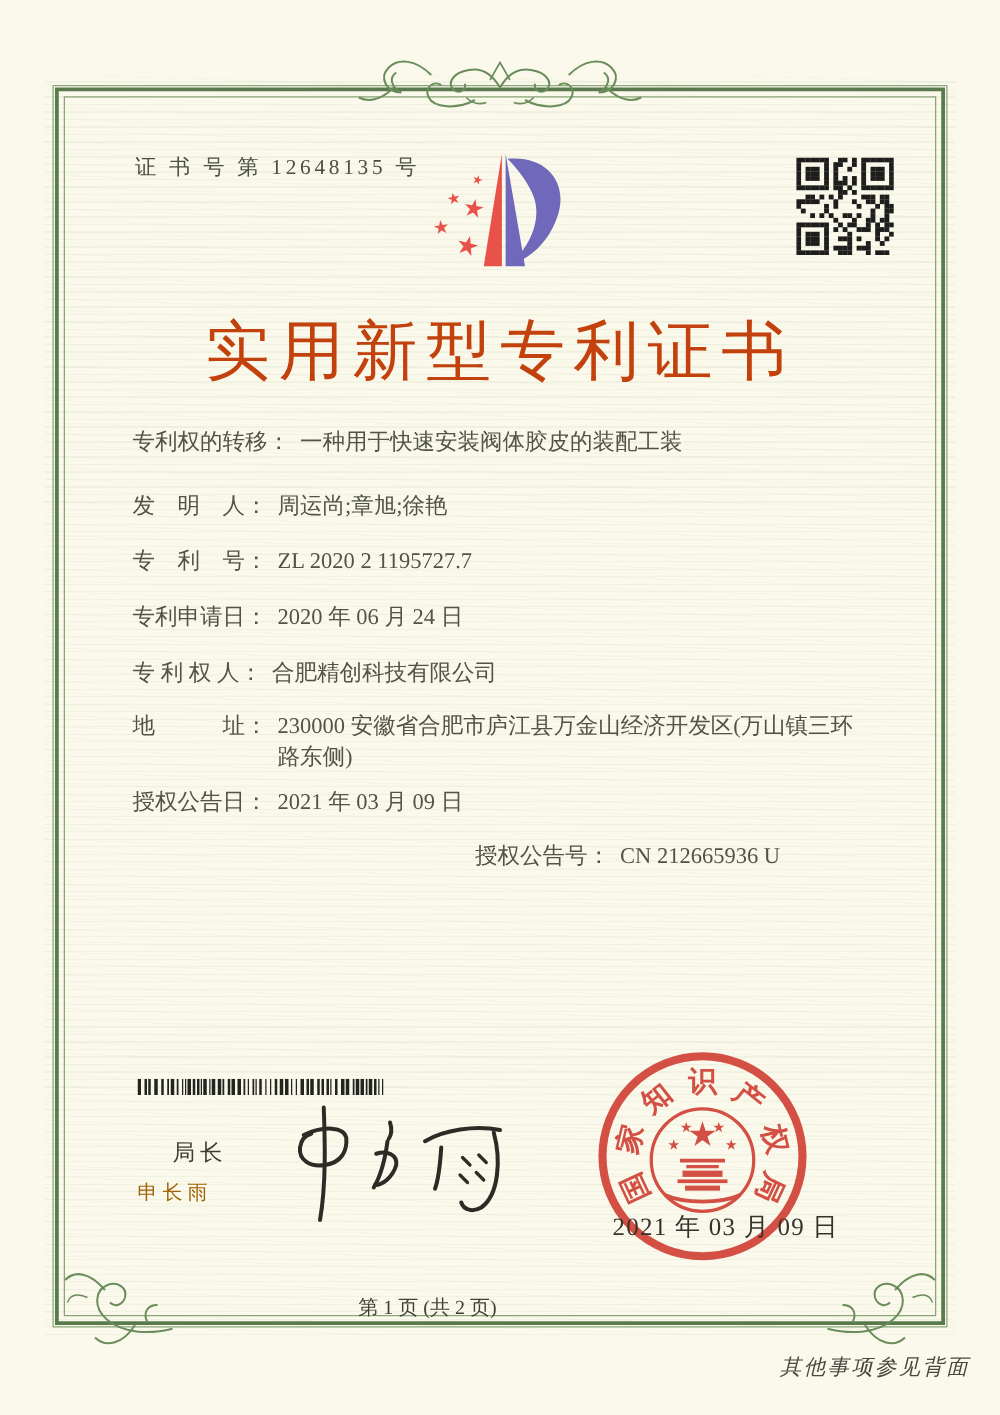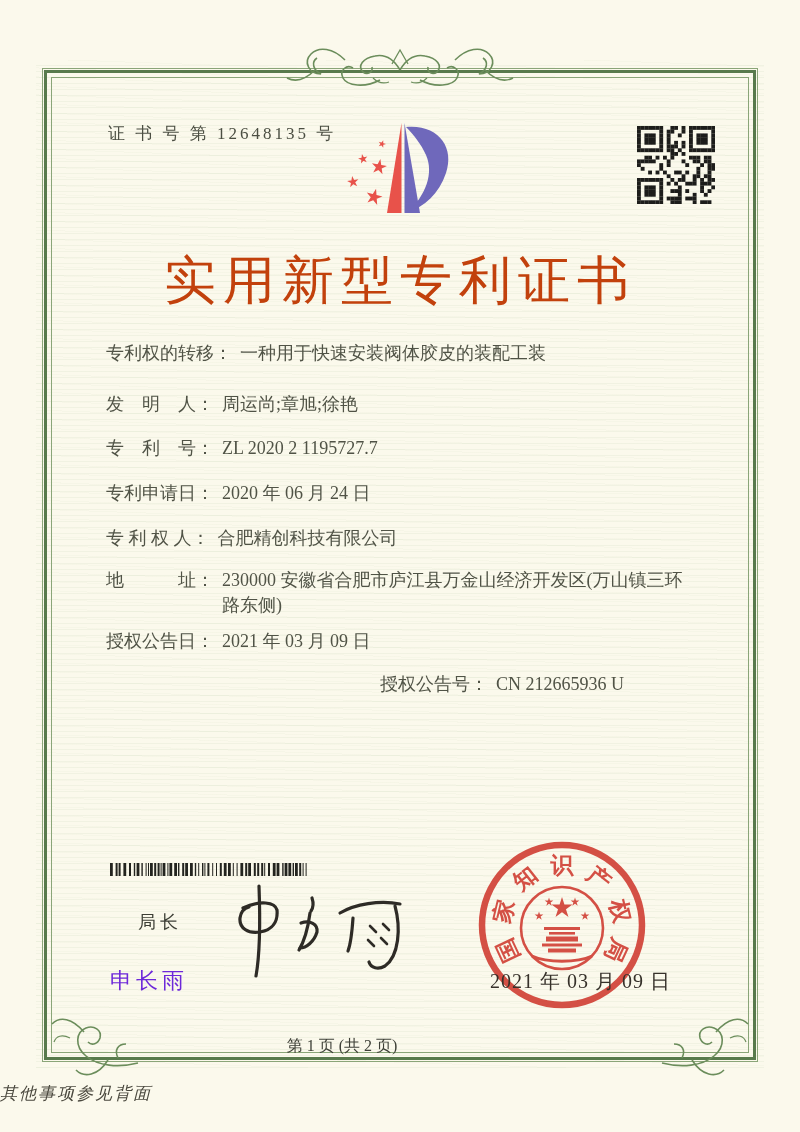--- a/index.html
+++ b/index.html
@@ -34,27 +34,27 @@
   .r1{top:341px}.r2{top:392px}.r3{top:436px}.r4{top:481px}.r5{top:526px}.r6{top:568px}
   .r7{top:629px;width:640px;text-align:center;}
   .pair2{position:absolute;left:274px;top:0;display:flex;margin-top:43px;}
   .paras{left:106px;top:668px;width:590px;font-size:17px;line-height:27.5px;
          font-style:italic;color:#47453c;}
   .paras p{margin:0;text-indent:2em;}
   .barcode{left:110px;top:863px;}
   .barcode svg{display:block;}
   .barcode rect{fill:#23241f;}
   .director-title{left:110px;top:910px;font-size:18px;letter-spacing:4px;color:#3c3e35;font-family:"Liberation Sans","DejaVu Sans",sans-serif;margin-left:28px;}
-  .director-name{left:110px;top:966px;font-size:22px;letter-spacing:4px;color:#6d28d9;font-family:"Liberation Sans","DejaVu Sans",sans-serif;}
+  .director-name{left:110px;top:944px;font-size:16px;letter-spacing:4px;color:#a16207;font-family:"Liberation Sans","DejaVu Sans",sans-serif;}
   .sig{left:215px;top:878px;}
   .seal{left:472px;top:835px;}
   .seal text{font-weight:bold;fill:#cf392e;font-size:23px;}
   .seal-date{left:490px;top:968px;font-size:20px;letter-spacing:1px;color:#36312a;white-space:pre;}
   .page-num{left:0;top:1036px;width:684px;text-align:center;font-size:16px;color:#3e4037;}
-  .back-note{left:0;top:1082px;width:776px;text-align:left;font-size:17px;font-style:italic;color:#4a483e;letter-spacing:2px;}
+  .back-note{left:0;top:1082px;width:776px;text-align:right;font-size:17px;font-style:italic;color:#4a483e;letter-spacing:2px;}
   .qr{left:637px;top:126px;}
   .qr rect{fill:#1d1d1b;}
   .ornament{color:#6b8d5b;}
 </style>
 </head>
 <body>
 
 <div class="page">
 
   <div class="f1"></div>

